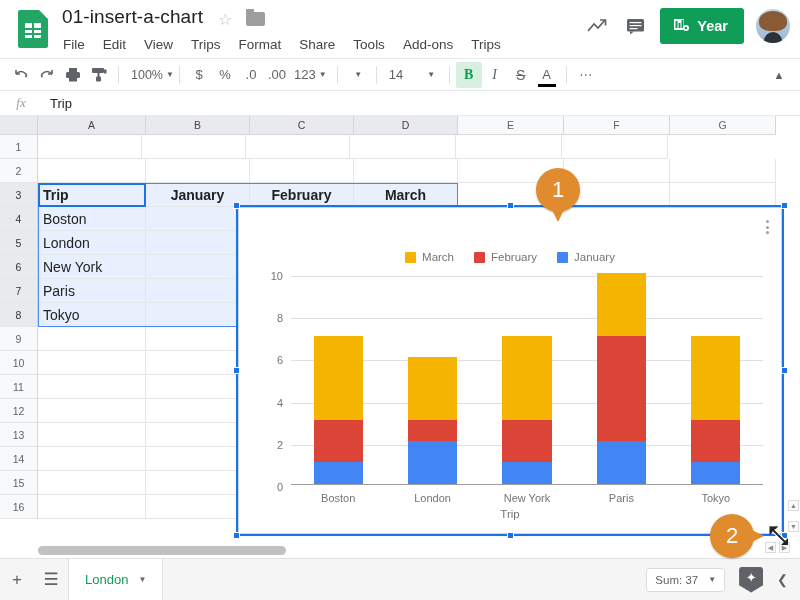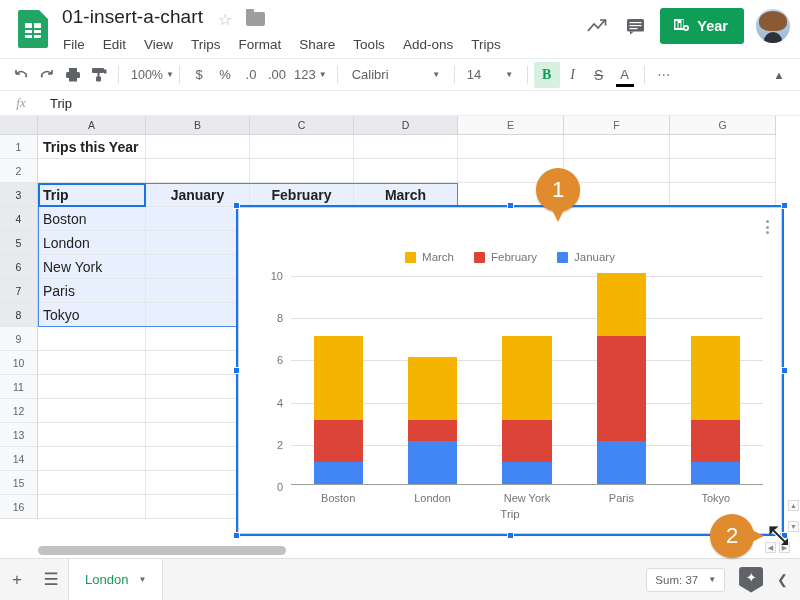--- a/index.html
+++ b/index.html
@@ -312,23 +312,20 @@
     <div class="tb-sep"></div>
     <div class="tbi">$</div>
     <div class="tbi">%</div>
     <div class="tbi">.0</div>
     <div class="tbi">.00</div>
     <div class="tbi">
       <span>123</span>
       <span class="caret">▼</span>
     </div>
     <div class="tb-sep"></div>
-    <div class="tbi tb-font">
-      <span>Calibri</span>
-    </div>
     <div class="tbi">
         <span class="caret">▼</span>
       </div>
     <div class="tb-sep"></div>
     <div class="tbi tb-size">
       <span>14</span>
     </div>
     <div class="tbi">
         <span class="caret">▼</span>
       </div>
@@ -354,21 +351,20 @@
         <div class="ch sel" style="width: 104px;">B</div>
         <div class="ch sel" style="width: 104px;">C</div>
         <div class="ch sel" style="width: 104px;">D</div>
         <div class="ch" style="width: 106px;">E</div>
         <div class="ch" style="width: 106px;">F</div>
         <div class="ch" style="width: 106px;">G</div>
       </div>
     <div class="rows" id="rows">
         <div class="row">
           <div class="rh">1</div>
-          <div class="cell b" style="width: 108px;">Trips this Year</div>
           <div class="cell b" style="width: 104px;"></div>
           <div class="cell b" style="width: 104px;"></div>
           <div class="cell b" style="width: 104px;"></div>
           <div class="cell b" style="width: 106px;"></div>
           <div class="cell b" style="width: 106px;"></div>
           <div class="cell b" style="width: 106px;"></div>
         </div>
         <div class="row">
           <div class="rh">2</div>
           <div class="cell" style="width: 108px;"></div>

